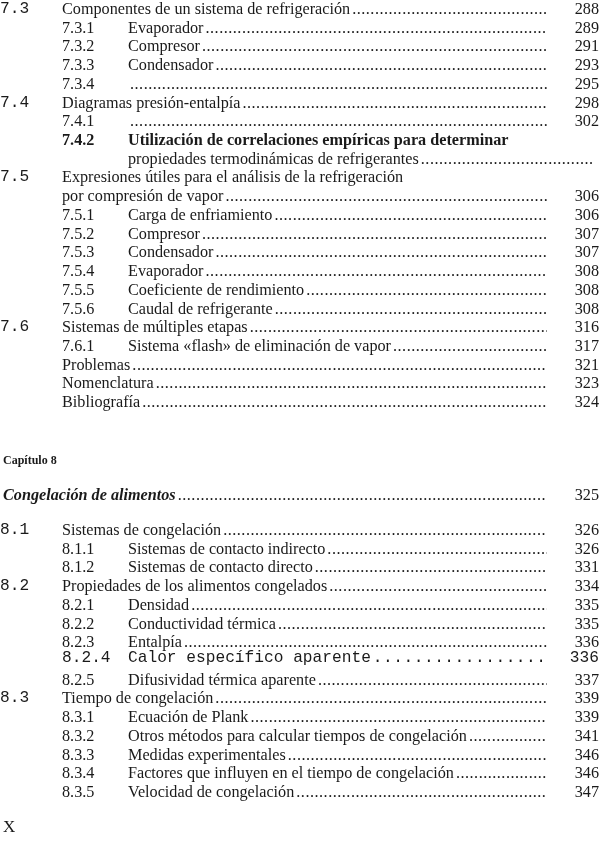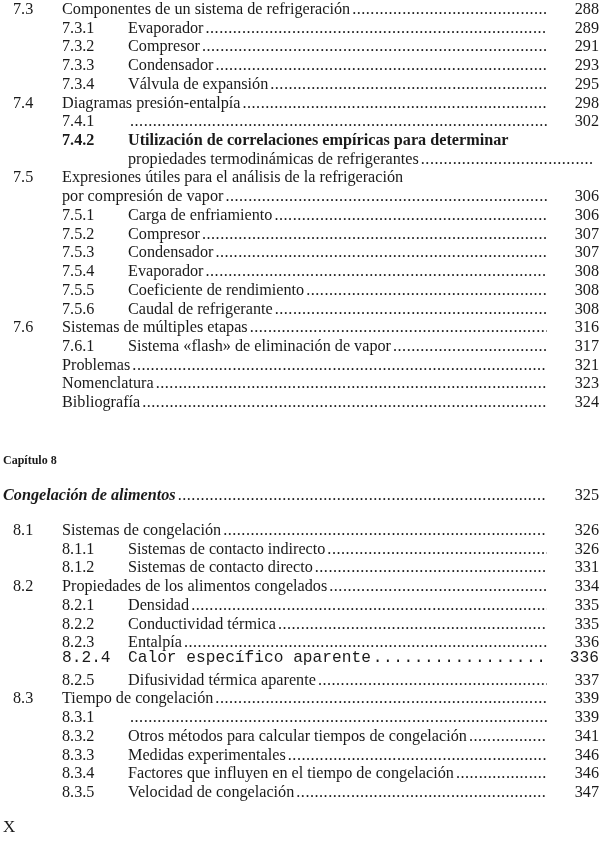--- a/index.html
+++ b/index.html
@@ -16,21 +16,21 @@
   .num { position: absolute; top: 0; }
   .title-wrap {
     position: absolute; top: 0; right: 53px; display: flex; overflow: hidden;
   }
   .title { flex: 0 0 auto; }
   .leader {
     flex: 1 1 auto; overflow: hidden; white-space: nowrap;
     letter-spacing: 0.5px; padding-left: 2px;
   }
   .page-no { position: absolute; top: 0; right: 1px; }
-  .lvl1 .num { left: 13px; }
+  .lvl1 .num { left: 0; font-family: Liberation Mono, monospace; }
   .lvl1 .title-wrap { left: 62px; }
   .lvl2 .num { left: 62px; }
   .lvl2 .title-wrap { left: 128px; }
   .chapter-heading {
     position: absolute; left: 3px; font-size: 12px; font-weight: bold; line-height: 20px;
   }
   .chapter-title-row .title { font-style: italic; font-weight: bold; }
   .chapter-title-row .title-wrap { left: 3px; }
   .folio { position: absolute; left: 3px; top: 817px; font-size: 17px; line-height: 20px; }
 </style>
@@ -67,21 +67,20 @@
         <span class="num">7.3.3</span>
         <div class="title-wrap">
           <span class="title">Condensador</span>
           <span class="leader">................................................................................................................................................................</span>
         </div>
         <span class="page-no">293</span>
       </div>
       <div class="row lvl2" style="top: 74.88px;">
         <span class="num">7.3.4</span>
         <div class="title-wrap">
-          <span class="title">Válvula de expansión</span>
           <span class="leader">................................................................................................................................................................</span>
         </div>
         <span class="page-no">295</span>
       </div>
       <div class="row lvl1" style="top: 93.6px;">
         <span class="num">7.4</span>
         <div class="title-wrap">
           <span class="title">Diagramas presión-entalpía</span>
           <span class="leader">................................................................................................................................................................</span>
         </div>
@@ -301,20 +300,21 @@
         <span class="num">8.3</span>
         <div class="title-wrap">
           <span class="title">Tiempo de congelación</span>
           <span class="leader">................................................................................................................................................................</span>
         </div>
         <span class="page-no">339</span>
       </div>
       <div class="row lvl2" style="top: 708.2px;">
         <span class="num">8.3.1</span>
         <div class="title-wrap">
+          <span class="title">Ecuación de Plank</span>
           <span class="leader">................................................................................................................................................................</span>
         </div>
         <span class="page-no">339</span>
       </div>
       <div class="row lvl2" style="top: 726.92px;">
         <span class="num">8.3.2</span>
         <div class="title-wrap">
           <span class="title">Otros métodos para calcular tiempos de congelación</span>
           <span class="leader">................................................................................................................................................................</span>
         </div>

